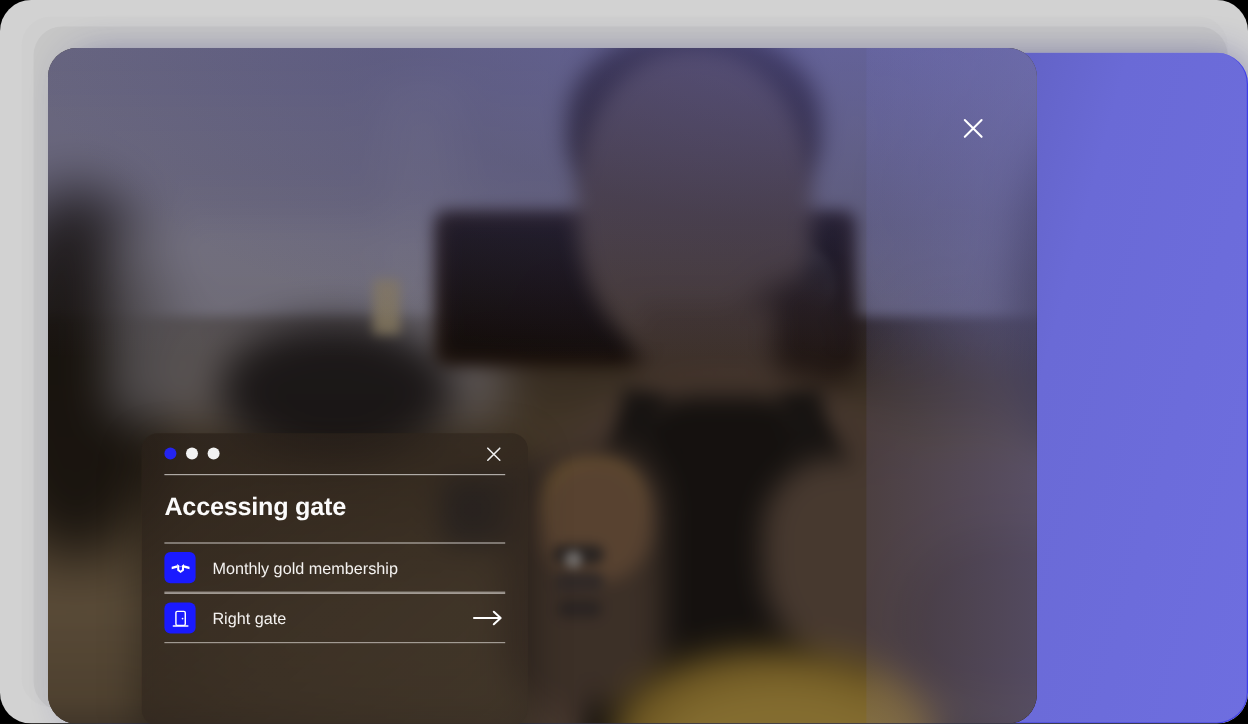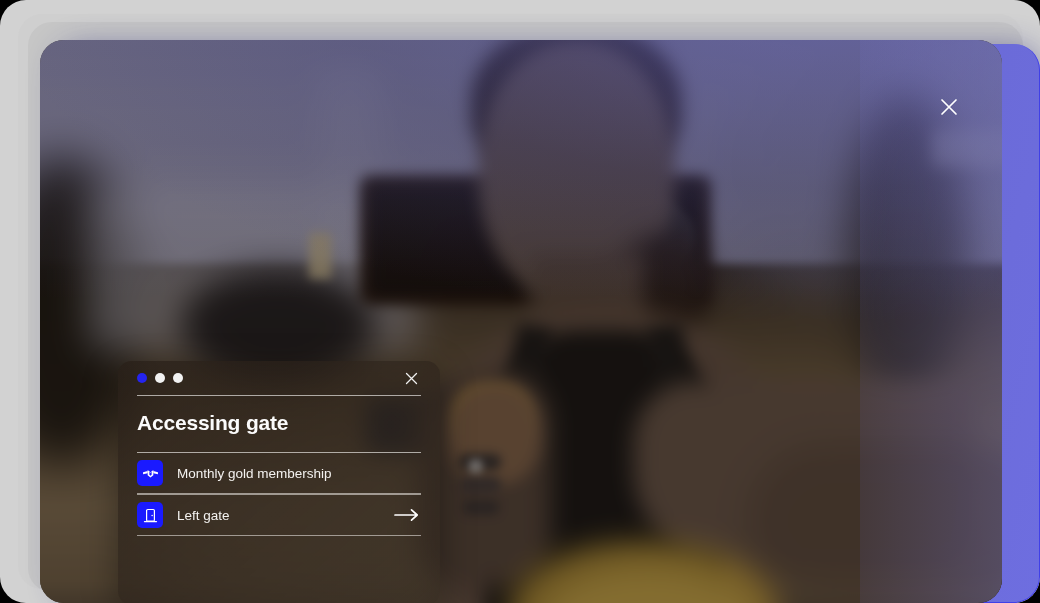--- a/index.html
+++ b/index.html
@@ -49,21 +49,21 @@
     border:1.5px solid rgba(50,50,235,.75);
     border-left:none; border-top:none;
     pointer-events:none;
   }
 
   
   #video-window {
     position: absolute;
     left: 40px;
     top: 40px;
-    width: 962px;
+    width: 824px;
     height: 563px;
     border-radius: 24px;
     overflow: hidden;
     background: #241d18;
   }
 
   
   .scene { position:absolute; inset:0; }
 
   
@@ -323,21 +323,21 @@
       <div class="row-sep"></div>
 
       <div class="row">
         <span class="row-icon">
           <svg width="17" height="17" viewBox="0 0 24 24">
             <rect x="6.5" y="3.5" width="11" height="16.5" rx="1.6" fill="none" stroke="#ffffff" stroke-width="1.7"></rect>
             <circle cx="14.3" cy="12" r="1.05" fill="#ffffff"></circle>
             <path d="M3.5 20.6 H20.5" stroke="#ffffff" stroke-width="1.7" stroke-linecap="round"></path>
           </svg>
         </span>
-        <span class="row-label">Left gate</span>
+        <span class="row-label">Right gate</span>
         <span class="row-arrow">
           <svg width="26" height="14" viewBox="0 0 26 14">
             <path d="M1 7 H23 M17.5 1.8 L23.2 7 L17.5 12.2" stroke="#ffffff" stroke-width="1.7" fill="none" stroke-linecap="round" stroke-linejoin="round"></path>
           </svg>
         </span>
       </div>
 
       <div class="row-sep"></div>
 
     </div>

